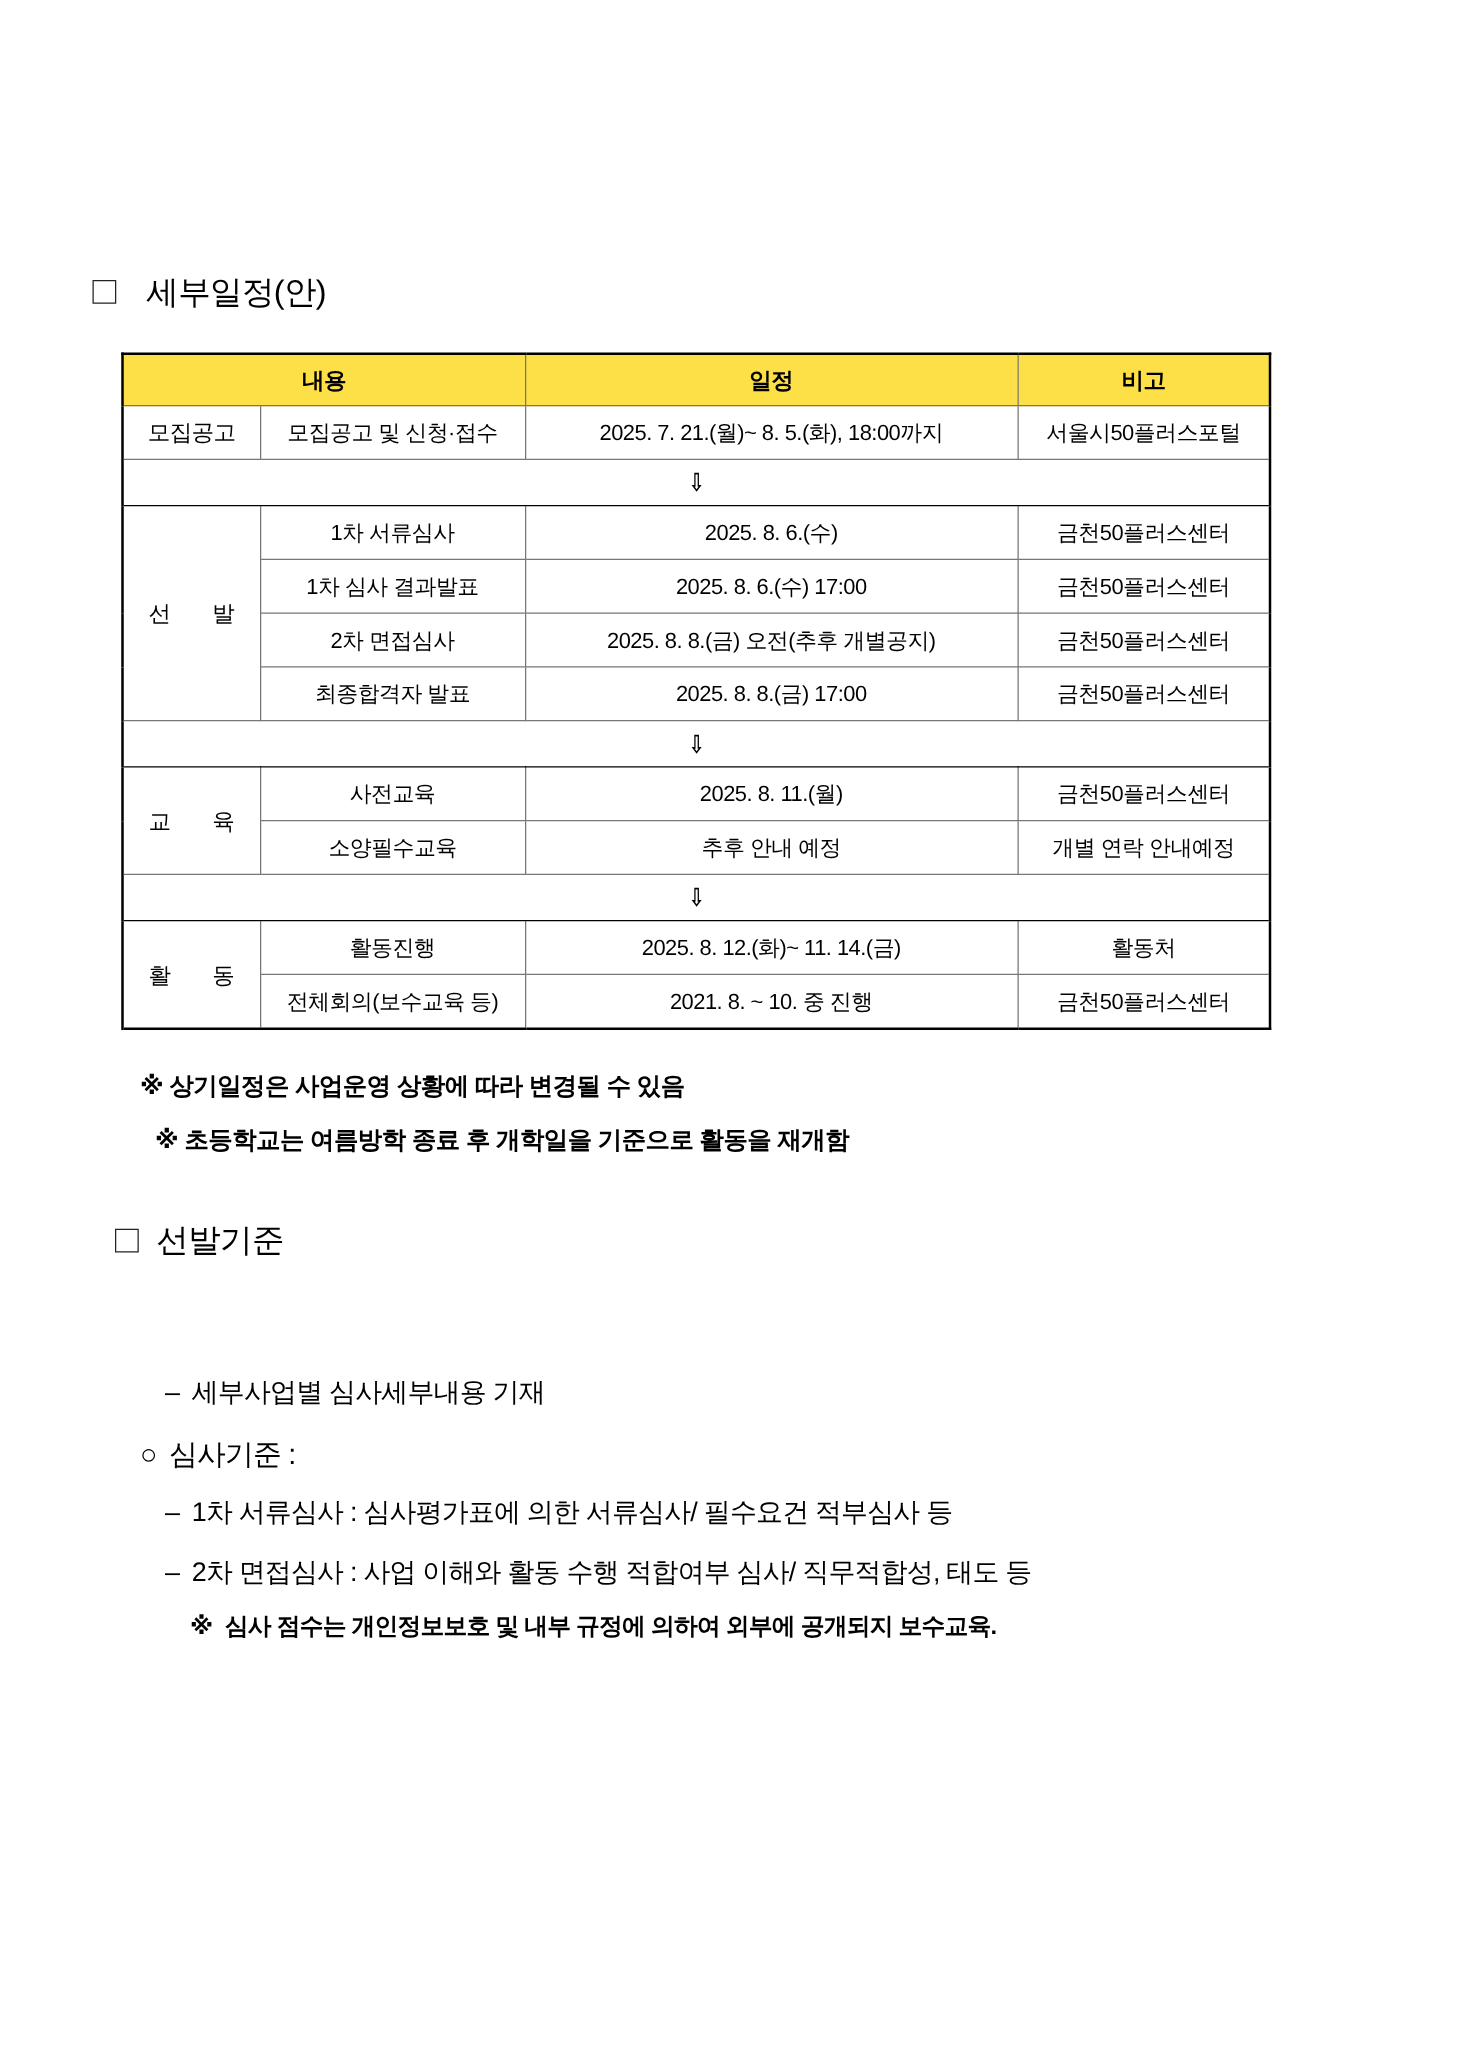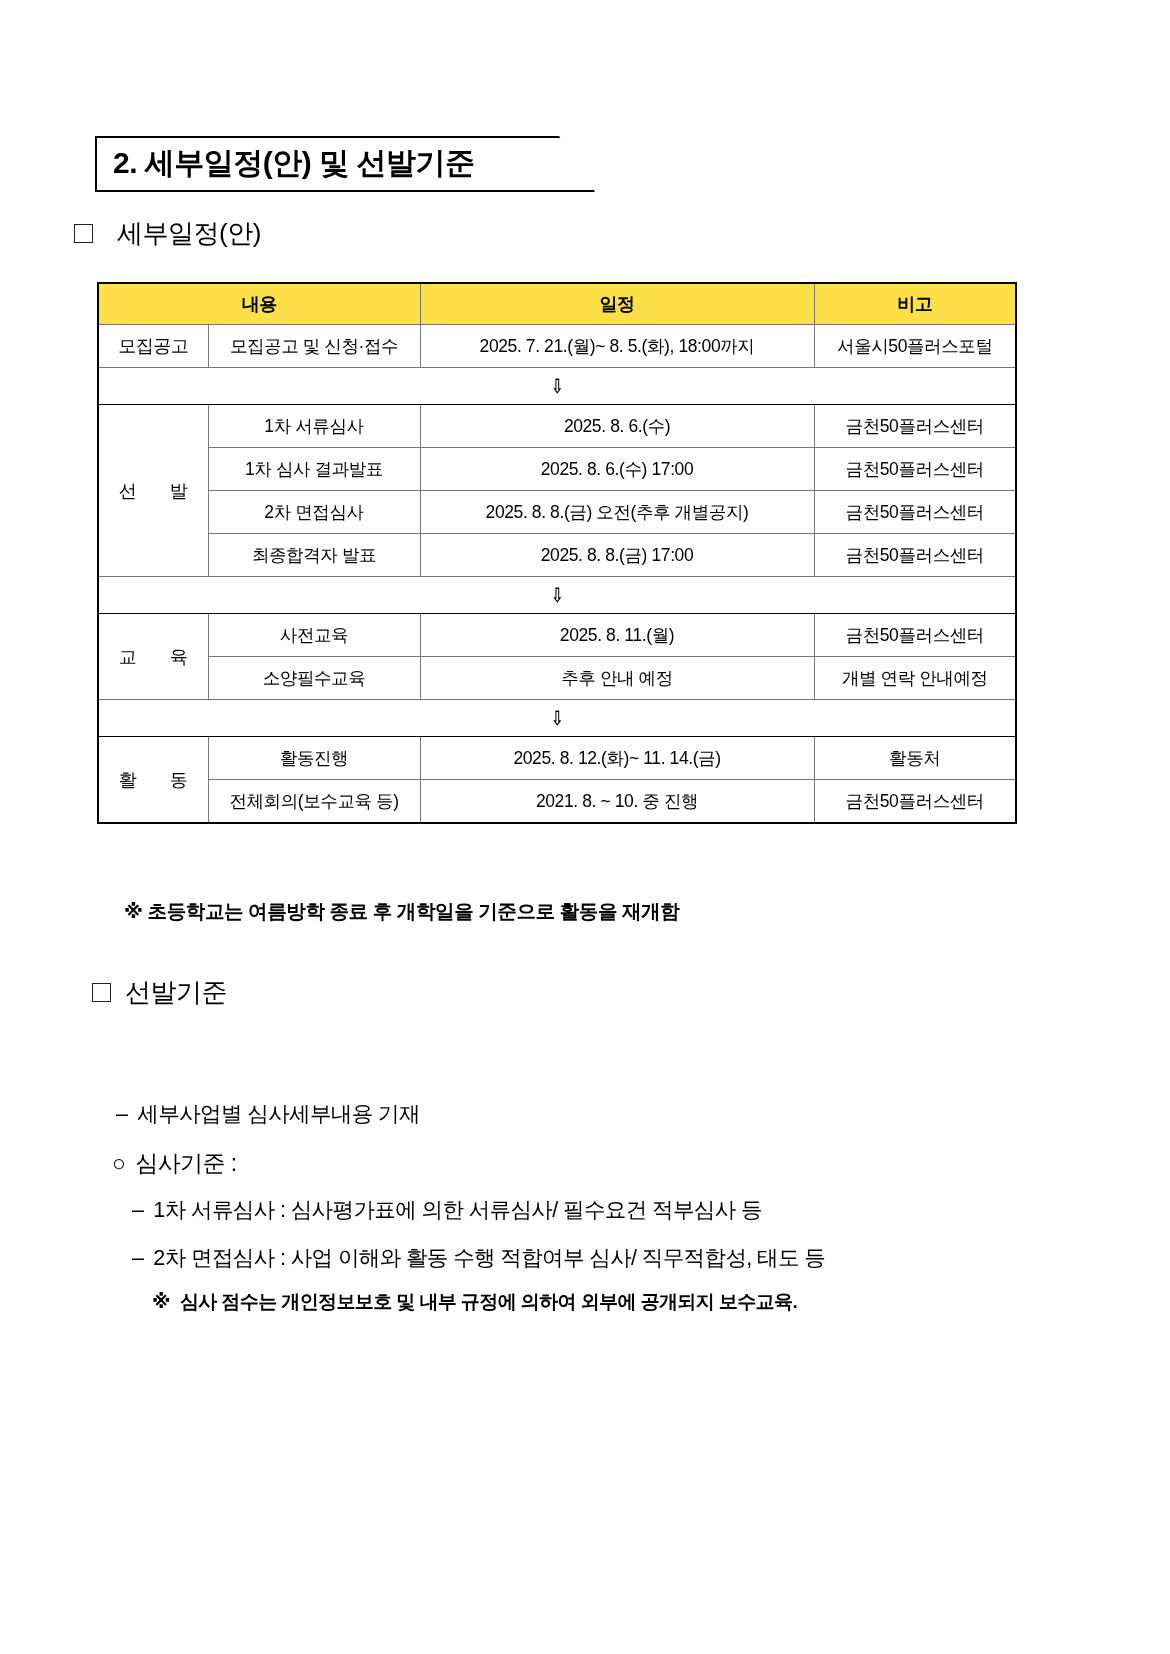--- a/index.html
+++ b/index.html
@@ -158,36 +158,31 @@
   
   .crit {
     position: absolute;
     font-size: 23px;
     letter-spacing: -0.6px;
     white-space: nowrap;
     line-height: 1;
   }
   .crit .mk { display: inline-block; margin-right: 10px; }
   #crit-0 { left: 112px; top: 1052px; }
-  #crit-1 { left: 116px; top: 1104px; font-size: 21.5px; }
+  #crit-1 { left: 132px; top: 1104px; font-size: 21.5px; }
   #crit-2 { left: 112px; top: 1152px; }
   #crit-3 { left: 132px; top: 1200px; font-size: 21.5px; }
   #crit-4 { left: 132px; top: 1248px; font-size: 21.5px; }
   #crit-5 { left: 152px; top: 1292px; font-size: 19px; font-weight: bold; }
 </style>
 </head>
 <body>
 
 <div class="page">
 
-  <div class="title-banner-wrap">
-    <div class="title-banner"></div>
-    <div class="title-banner-inner"></div>
-    <div class="title-text">2. 세부일정(안) 및 선발기준</div>
-  </div>
 
   <div class="sq-heading" id="heading-schedule">
     <span class="sq-box"></span>
     <span>세부일정(안)</span>
   </div>
 
   <table class="sched-table">
     <colgroup>
       <col style="width:110px">
       <col style="width:212px">
@@ -254,20 +249,21 @@
           <td class="edge-r">활동처</td>
         </tr>
         <tr class="last-row">
           <td>전체회의(보수교육 등)</td>
           <td>2021. 8. ~ 10. 중 진행</td>
           <td class="edge-r">금천50플러스센터</td>
         </tr>
       </tbody>
   </table>
 
+  <div class="note" id="note-0">※ 상기일정은 사업운영 상황에 따라 변경될 수 있음</div>
   <div class="note" id="note-1">※ 초등학교는 여름방학 종료 후 개학일을 기준으로 활동을 재개함</div>
 
   <div class="sq-heading" id="heading-criteria">
     <span class="sq-box"></span>
     <span>선발기준</span>
   </div>
 
   <div class="crit" id="crit-1">
     <span class="mk">–</span><span>세부사업별 심사세부내용 기재</span>
   </div>

